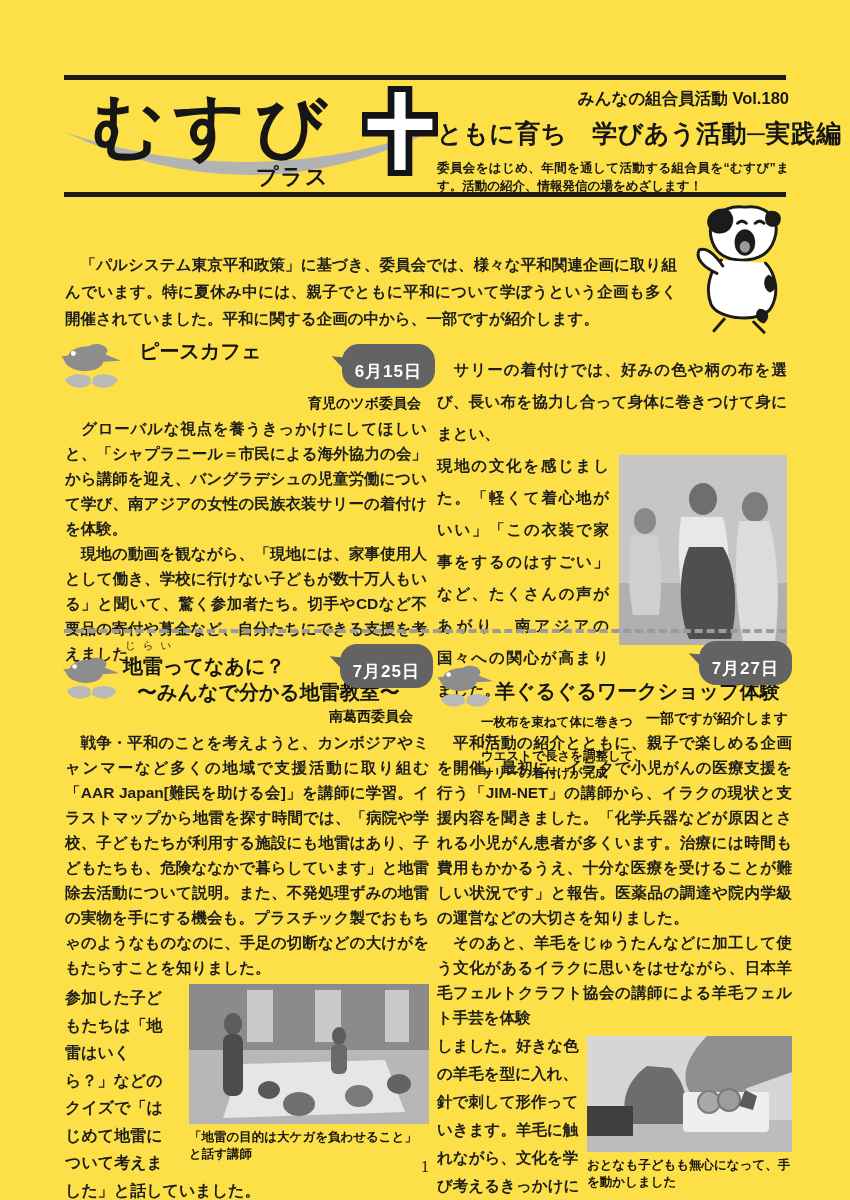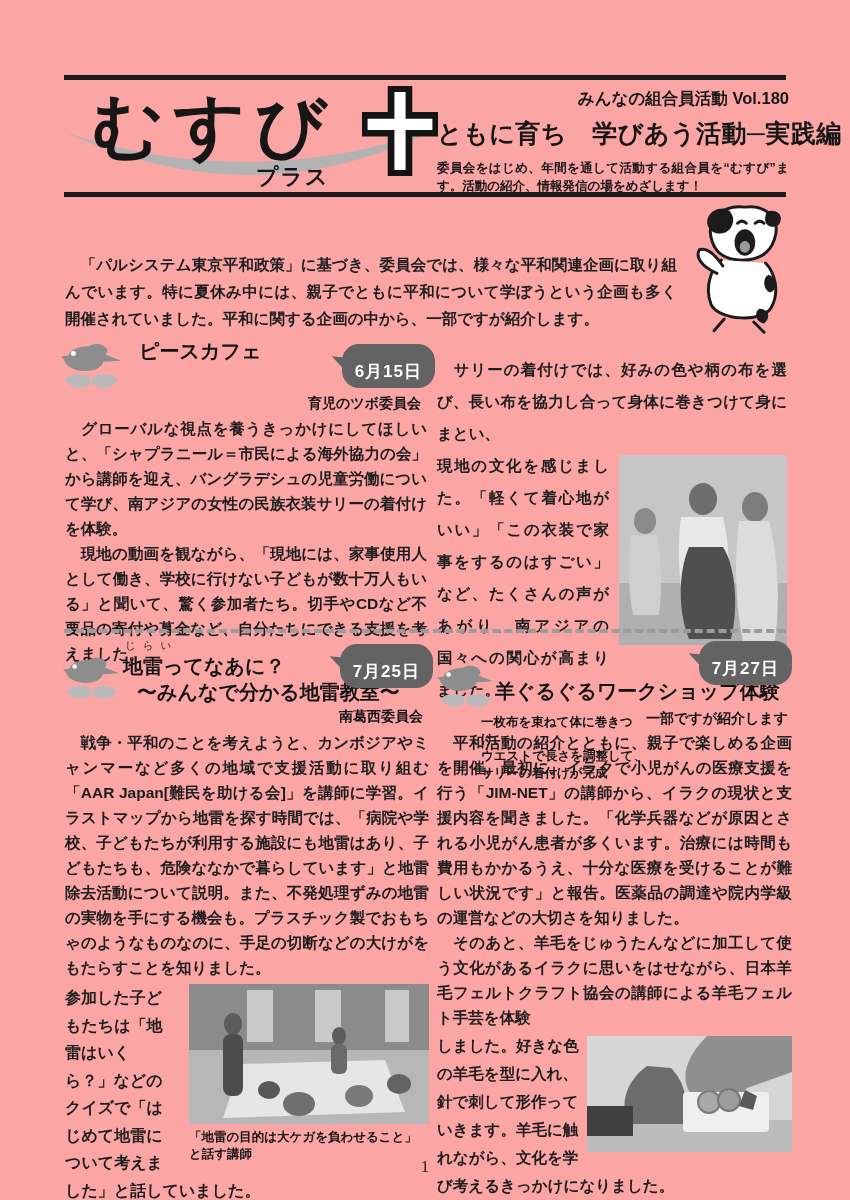--- a/index.html
+++ b/index.html
@@ -1,18 +1,18 @@
 <!DOCTYPE html>
 <html><head>
 <meta charset="utf-8">
 <style>
   * { box-sizing: border-box; margin: 0; padding: 0; }
   html,body { background:#ffffff; }
   body { font-family:"Liberation Sans","DejaVu Sans",sans-serif; color:#1d1d1d; }
-  .page { position:relative; width:850px; height:1200px; background:#fca5a5; overflow:hidden; margin:0 auto; }
+  .page { position:relative; width:850px; height:1200px; background:#fde047; overflow:hidden; margin:0 auto; }
 
   .rule { position:absolute; left:64px; width:722px; height:5px; background:#1a1a1a; }
   .rule-top { top:75px; }
   .rule-mid { top:192px; }
 
   
   .logo { position:absolute; left:62px; top:84px; width:380px; height:110px; }
   .logo .swoosh { position:absolute; left:-2px; top:24px; z-index:1; }
   .logo .main { position:absolute; left:30px; top:-4px; z-index:3; font-size:70px; font-weight:bold; letter-spacing:10px; color:#161616; }
   .logo .sub { position:absolute; left:194px; top:78px; z-index:3; font-size:22px; font-weight:bold; letter-spacing:2px; color:#161616; }
@@ -59,21 +59,21 @@
   .divider { position:absolute; left:64px; top:629px; width:722px; border-top:4px dashed #9b9b9b; }
 
   
   .section-2 { position:absolute; left:65px; top:644px; width:364px; }
   .s2-head { position:relative; height:86px; }
   .s2-head .bird { position:absolute; left:-2px; top:12px; }
   .furigana { position:absolute; left:60px; top:-5px; font-size:10.5px; font-weight:normal; letter-spacing:7px; }
   .s2-t1 { position:absolute; left:58px; top:9px; }
   .s2-t2 { position:absolute; left:72px; top:35px; }
   .s2-badge { right:-4px; top:0; }
-  .s2-byline { position:absolute; right:6px; top:64px; }
+  .s2-byline { position:absolute; right:16px; top:64px; }
   .s2-wrap { margin-top:4px; }
   .fig-2 { float:right; width:240px; margin-left:22px; }
   .photo-2 { width:240px; height:140px; }
   .caption-2 { margin-top:5px; }
   .s2-para2 { font-size:16px; font-weight:600; line-height:27.5px; }
   .clearfix::after { content:""; display:block; clear:both; }
 
   
   .section-3 { position:absolute; left:437px; top:644px; width:355px; }
   .s3-head { position:relative; height:86px; }
@@ -250,20 +250,21 @@
             <rect y="84" width="205" height="32" fill="#bcbcbc"></rect>
             <path d="M120 0 C100 20 92 42 104 58 C116 72 146 70 160 52 L205 36 L205 0 Z" fill="#8f8f8f"></path>
             <path d="M60 30 C40 44 30 70 44 88 L96 88 C104 66 96 44 84 32 Z" fill="#6d6d6d"></path>
             <rect x="96" y="56" width="86" height="40" rx="4" fill="#efefef"></rect>
             <circle cx="122" cy="66" r="11" fill="#a9a9a9" stroke="#7c7c7c" stroke-width="2"></circle>
             <circle cx="142" cy="64" r="11" fill="#9d9d9d" stroke="#777" stroke-width="2"></circle>
             <path d="M158 54 L170 60 L166 74 L152 70 Z" fill="#5a5a5a"></path>
             <rect x="0" y="70" width="46" height="30" fill="#3f3f3f"></rect>
           </svg>
         </div>
+        <figcaption class="caption caption-3">おとなも子どもも無心になって、手を動かしました</figcaption>
       </figure>
       <p class="s3-para3">しました。好きな色の羊毛を型に入れ、針で刺して形作っていきます。羊毛に触れながら、文化を学び考えるきっかけになりました。</p>
     </div>
   </section>
 
   <div class="page-num">1</div>
 
 </div>
 
 </body></html>

